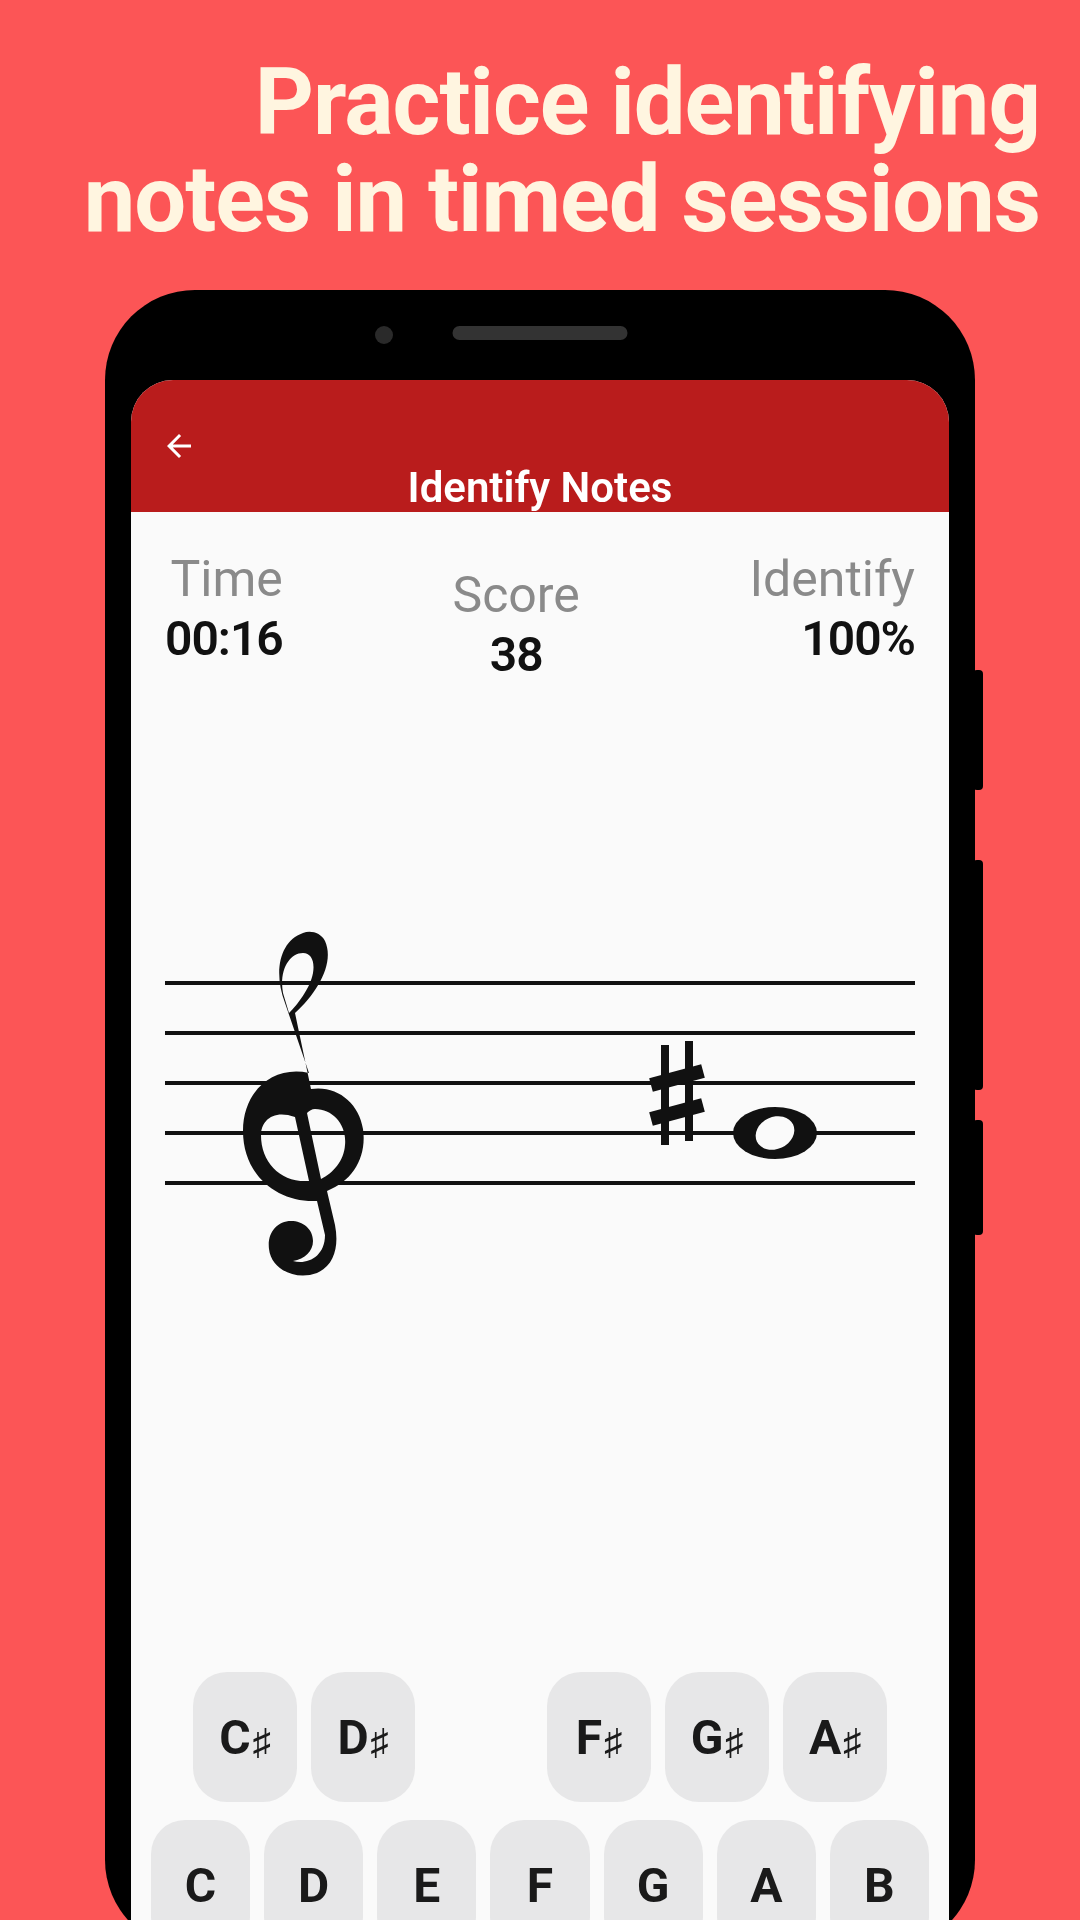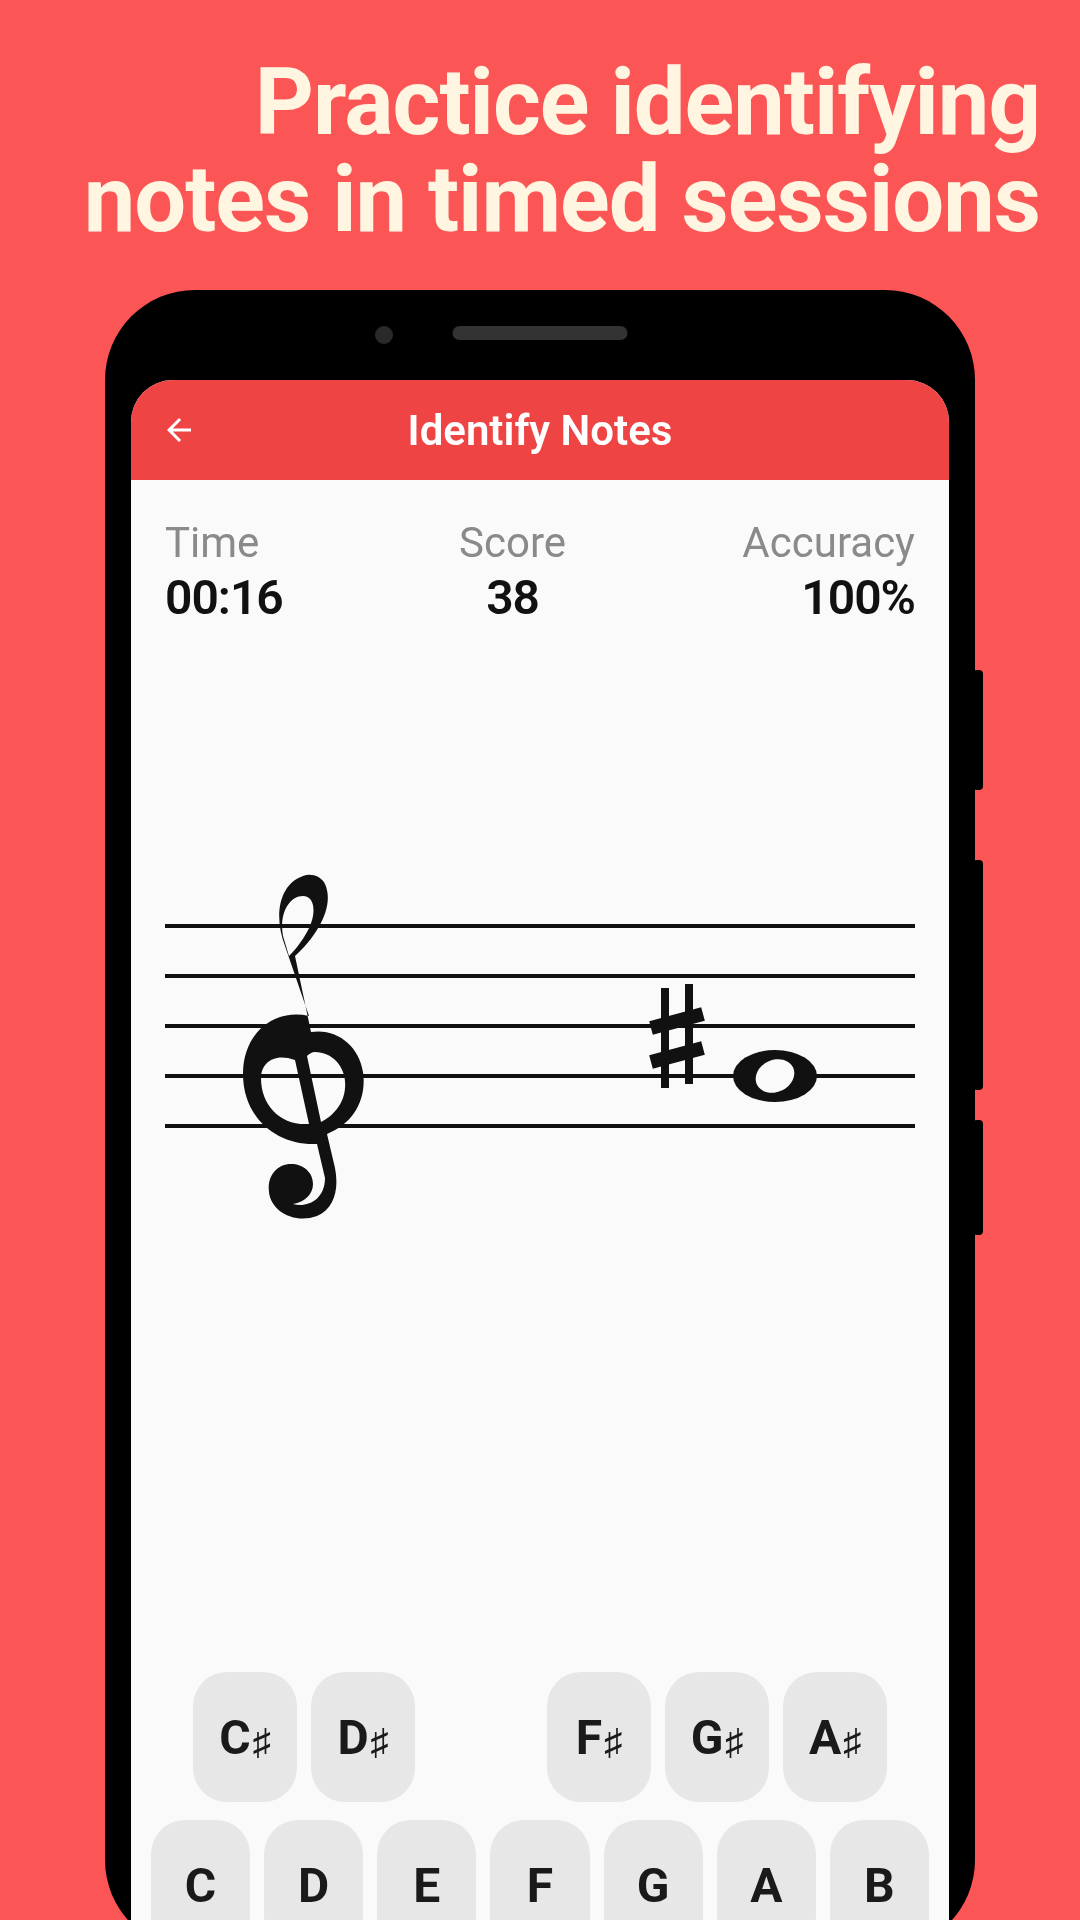--- a/index.html
+++ b/index.html
@@ -67,24 +67,24 @@
   top: 90px;
   left: 26px;
   right: 26px;
   bottom: 0;
   background: #fafafa;
   border-radius: 42px 42px 0 0;
   overflow: hidden;
 }
 
 .app-bar {
-  background: #ef4444;
-  height: 100px;
-  display: flex;
-  align-items: center;
+  background: #b91c1c;
+  height: 132px;
+  display: flex;
+  align-items: flex-end;
   position: relative;
 }
 .app-bar .back {
   position: absolute;
   left: 30px;
   top: 50%;
   transform: translateY(-50%);
   color: #fff;
   display: flex;
   align-items: center;
@@ -98,32 +98,33 @@
   font-weight: 600;
 }
 
 .stats {
   display: flex;
   justify-content: space-between;
   padding: 38px 34px 0 34px;
 }
 .stat-label {
   color: #8a8a8a;
-  font-size: 42px;
+  font-size: 50px;
   font-weight: 400;
+  text-align: right;
 }
 .stat-value {
   color: #111;
   font-size: 48px;
   font-weight: 600;
   margin-top: 2px;
   letter-spacing: -1px;
 }
 .stat.left  { text-align: left; }
-.stat.mid   { text-align: center; }
+.stat.mid   { text-align: center; margin-top: 16px; }
 .stat.right { text-align: right; }
 
 .staff-wrap {
   padding: 240px 34px 0 34px;
 }
 .staff-svg { width: 100%; height: auto; display: block; }
 
 .keyboard {
   position: absolute;
   bottom: 0;
@@ -183,21 +184,21 @@
     <div class="stats">
       <div class="stat left">
         <div class="stat-label">Time</div>
         <div class="stat-value">00:16</div>
       </div>
       <div class="stat mid">
         <div class="stat-label">Score</div>
         <div class="stat-value">38</div>
       </div>
       <div class="stat right">
-        <div class="stat-label">Accuracy</div>
+        <div class="stat-label">Identify</div>
         <div class="stat-value">100%</div>
       </div>
     </div>
 
     <div class="staff-wrap">
       <svg class="staff-svg" viewBox="0 0 750 360">
 
         <g stroke="#111" stroke-width="4">
           <line x1="0" y1="60" x2="750" y2="60"></line>
           <line x1="0" y1="110" x2="750" y2="110"></line>

